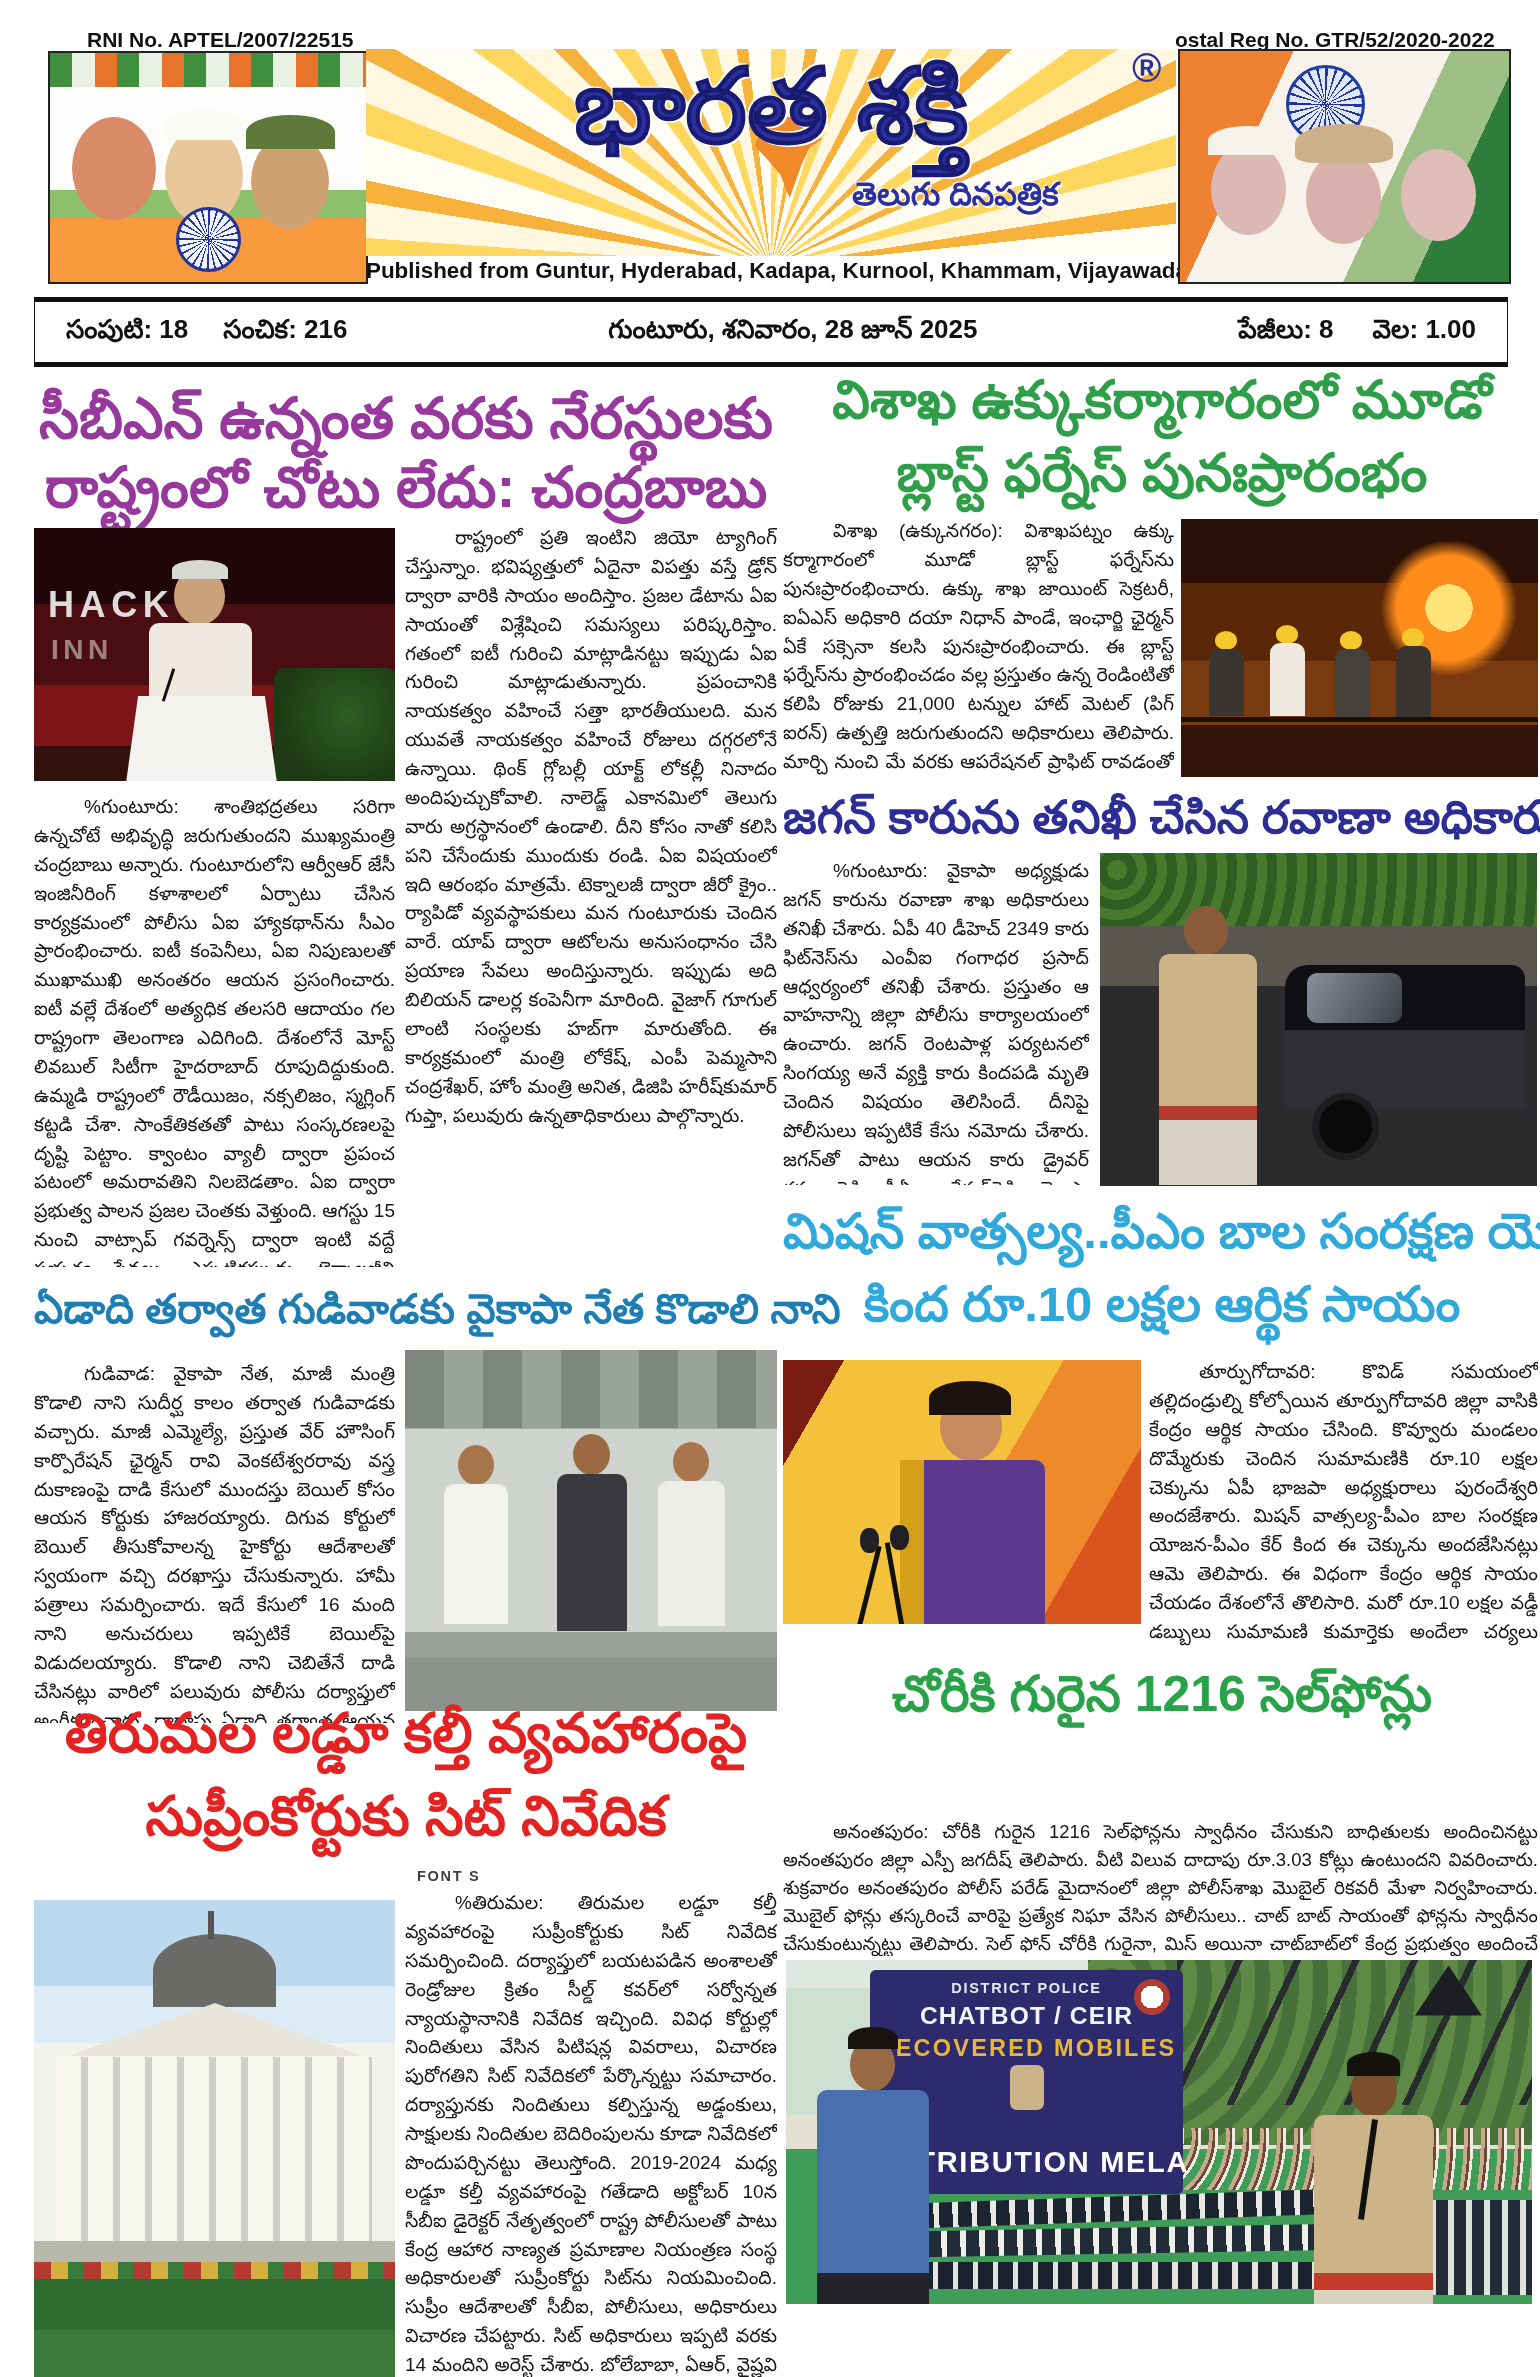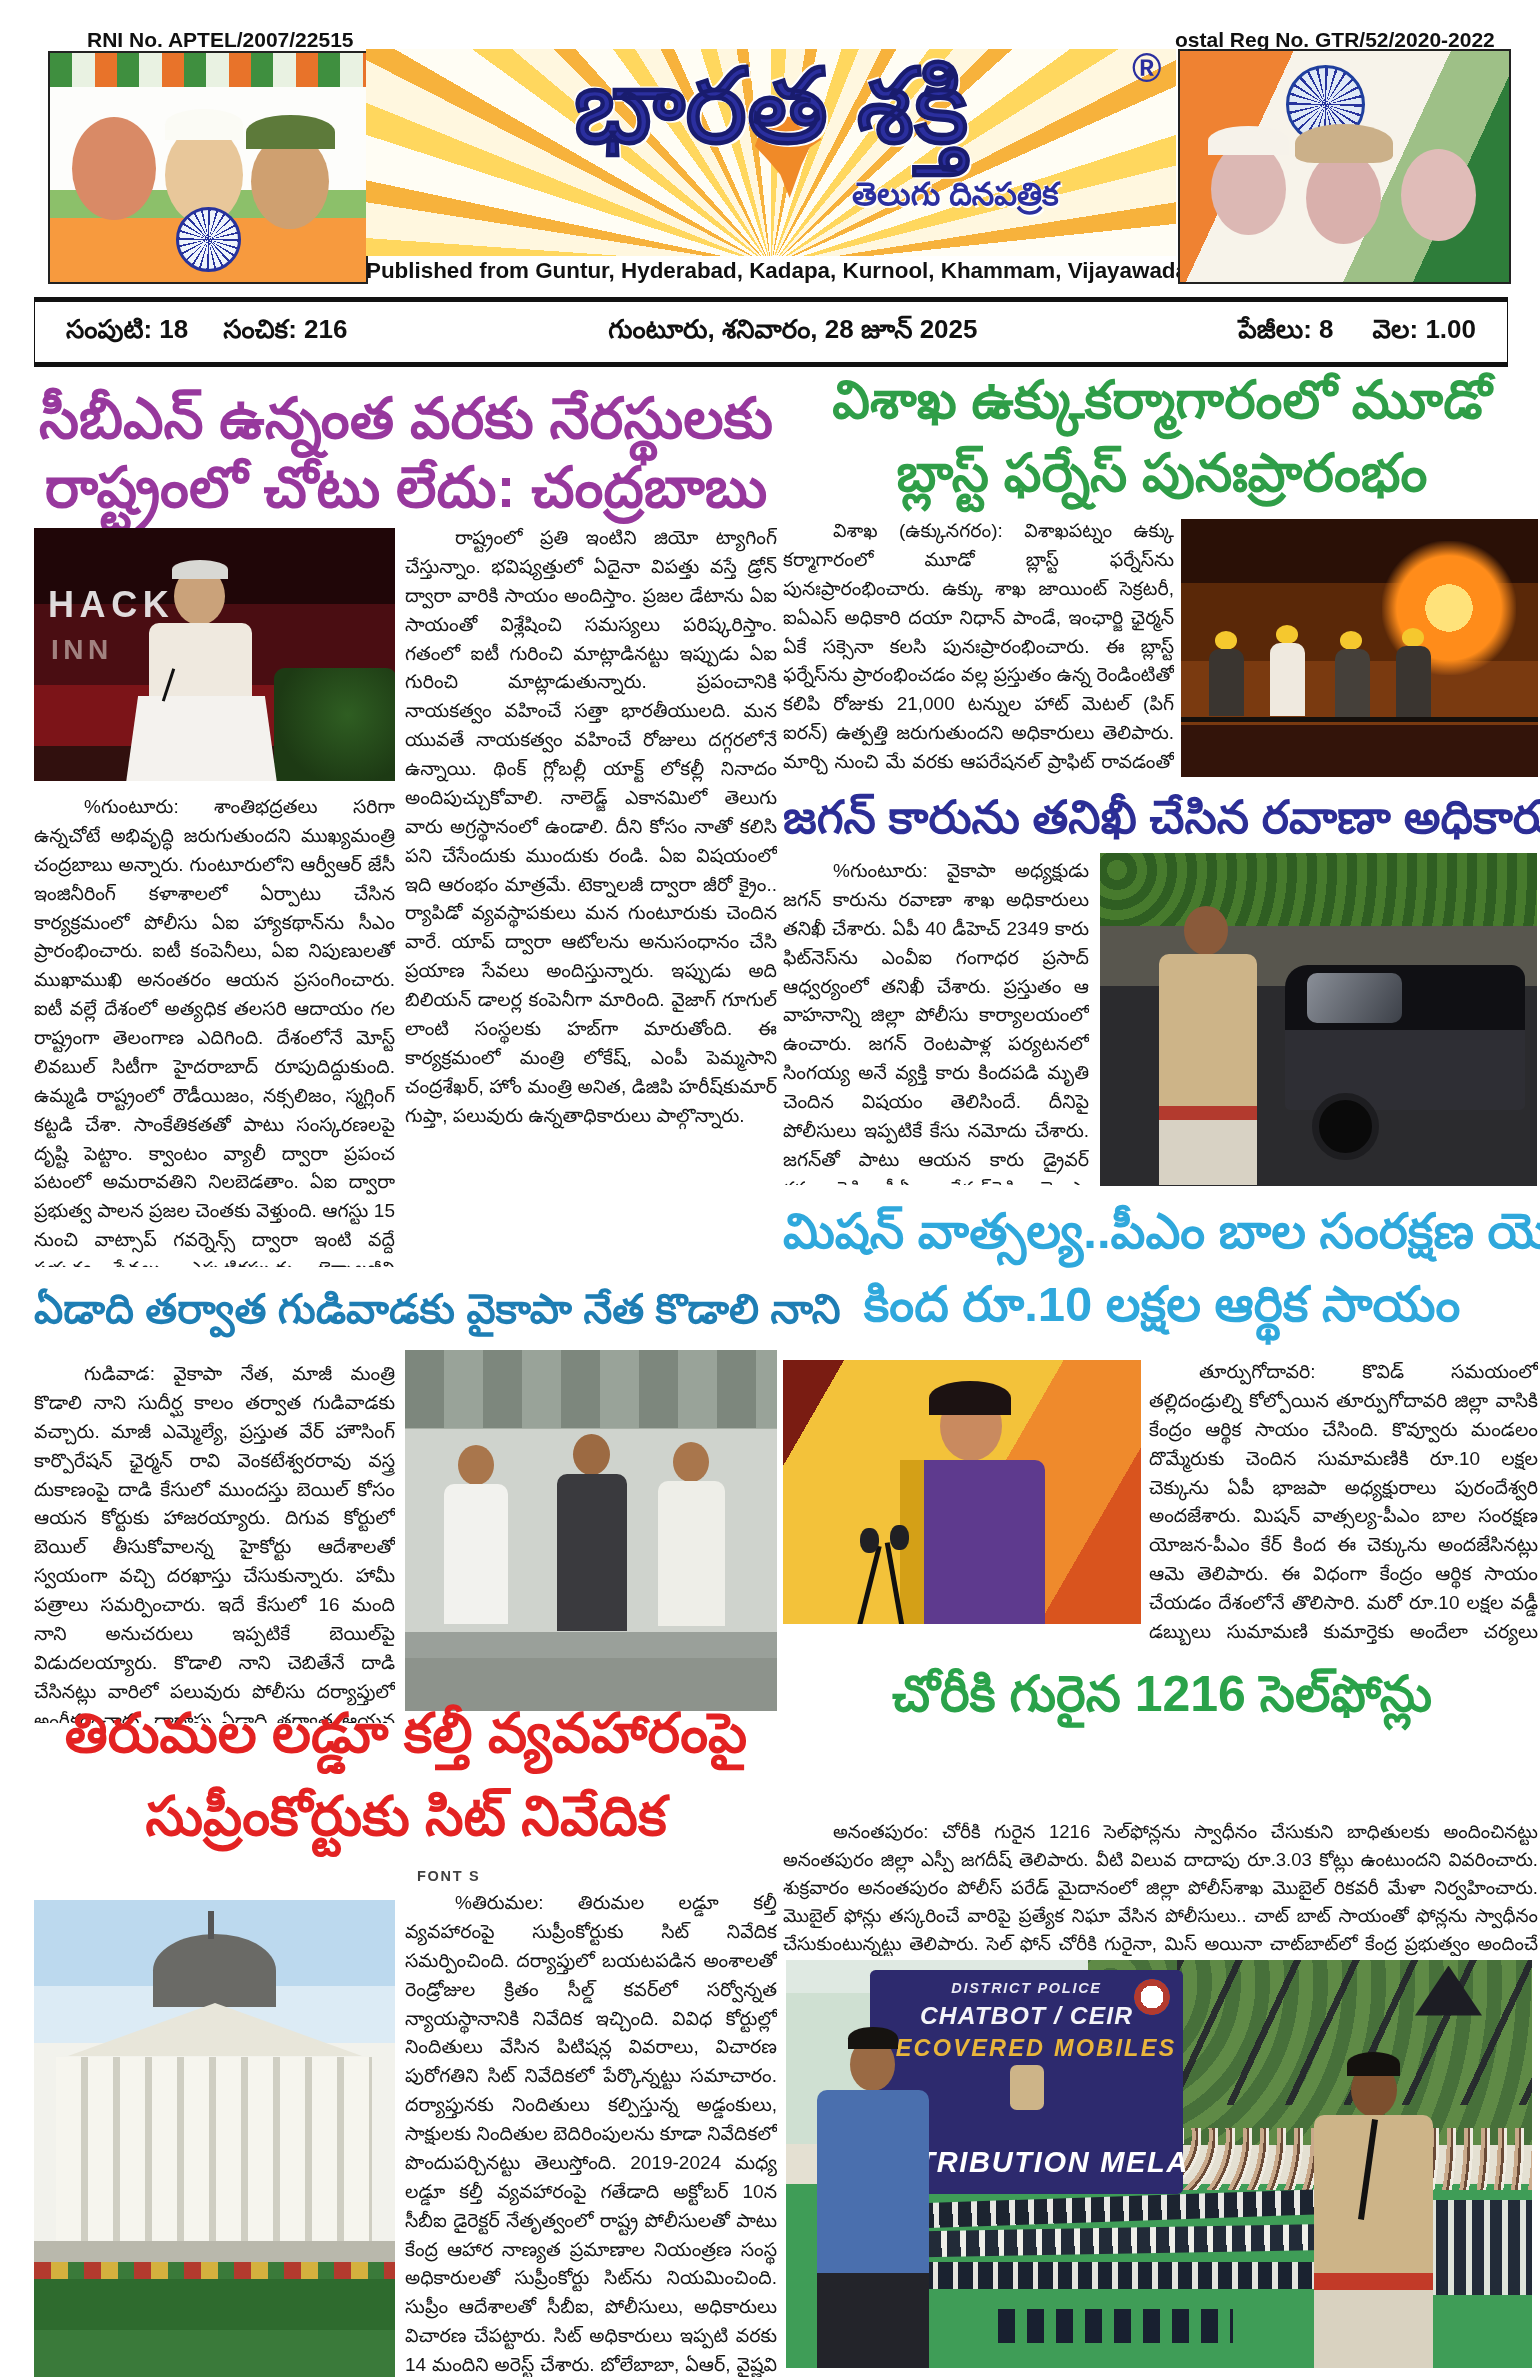--- a/index.html
+++ b/index.html
@@ -180,22 +180,22 @@
     <div class="abs" style="left:84px;top:185px;width:4.5px;height:81px;background:#101010;transform:rotate(14deg);"></div>
     <div class="abs" style="left:109px;top:182px;width:4.5px;height:84px;background:#101010;transform:rotate(-10deg);"></div>
     <div class="abs" style="left:77px;top:168px;width:19px;height:24.6px;background:#202024;border-radius:45%;"></div>
     <div class="abs" style="left:107px;top:165px;width:19px;height:24.6px;background:#202024;border-radius:45%;"></div>
   </div>
   <div class="bodytxt" style="left:1149px;top:1358px;width:389px;height:291px;">తూర్పుగోదావరి: కొవిడ్ సమయంలో తల్లిదండ్రుల్ని కోల్పోయిన తూర్పుగోదావరి జిల్లా వాసికి కేంద్రం ఆర్థిక సాయం చేసింది. కొవ్వూరు మండలం దొమ్మేరుకు చెందిన సుమామణికి రూ.10 లక్షల చెక్కును ఏపీ భాజపా అధ్యక్షురాలు పురందేశ్వరి అందజేశారు. మిషన్ వాత్సల్య-పీఎం బాల సంరక్షణ యోజన-పీఎం కేర్ కింద ఈ చెక్కును అందజేసినట్లు ఆమె తెలిపారు. ఈ విధంగా కేంద్రం ఆర్థిక సాయం చేయడం దేశంలోనే తొలిసారి. మరో రూ.10 లక్షల వడ్డీ డబ్బులు సుమామణి కుమార్తెకు అందేలా చర్యలు తీసుకున్నట్లు పురందేశ్వరి వివరించారు. సుకన్య సమృద్ధి యోజన పథకం ద్వారా మిగతా డబ్బులు అందించినట్లు అధికారులు వెల్లడించారు.</div>
 
   <div class="headline h-green2" style="left:783px;top:1665px;width:758px;">చోరీకి గురైన 1216 సెల్‌ఫోన్లు</div>
   <div class="bodytxt" style="left:783px;top:1818px;width:755px;height:138px;font-size:18.5px;">అనంతపురం: చోరీకి గురైన 1216 సెల్‌ఫోన్లను స్వాధీనం చేసుకుని బాధితులకు అందించినట్టు అనంతపురం జిల్లా ఎస్పీ జగదీష్ తెలిపారు. వీటి విలువ దాదాపు రూ.3.03 కోట్లు ఉంటుందని వివరించారు. శుక్రవారం అనంతపురం పోలీస్ పరేడ్ మైదానంలో జిల్లా పోలీస్‌శాఖ మొబైల్ రికవరీ మేళా నిర్వహించారు. మొబైల్ ఫోన్లు తస్కరించే వారిపై ప్రత్యేక నిఘా వేసిన పోలీసులు.. చాట్ బాట్ సాయంతో ఫోన్లను స్వాధీనం చేసుకుంటున్నట్టు తెలిపారు. సెల్ ఫోన్ చోరీకి గురైనా, మిస్ అయినా చాట్‌బాట్‌లో కేంద్ర ప్రభుత్వం అందించే %జజు×=% ద్వారా నమోదు చేసుకోవాలని ఎస్పీ సూచించారు. ప్రజలు పోగొట్టుకున్న సెల్ ఫోన్లు బాధితులకు అందించేందుకు కృషి చేసిన జిల్లా పోలీస్ సైబర్ విభాగం సీఐ షేక్ జాకీర్, సిబ్బందిని ఎస్పీ అభినందించారు.</div>
 
-  <div class="photo" style="left:786px;top:1960px;width:746px;height:408px;
-       background:linear-gradient(180deg,#dfe9e2 0 8%,#cfe0d2 8% 45%,#e4e0d2 45% 55%,#3f9d57 55% 100%);font-style:italic;">
+  <div class="photo" style="left:786px;top:1960px;width:746px;height:344px;
+       background:linear-gradient(180deg,#dfe9e2 0 8%,#cfe0d2 8% 45%,#e4e0d2 45% 55%,#3f9d57 55% 100%);">
     <div class="abs" style="left:302px;top:0;width:445px;height:185px;background:repeating-radial-gradient(circle at 22.4px 22.4px,#47703a 0 14.5px,#5f8a46 14.5px 29px);"></div>
     <div class="abs" style="left:391px;top:0;width:355px;height:145px;background:repeating-linear-gradient(115deg,rgba(35,35,44,.9) 0 6.7px,rgba(35,35,44,0) 6.7px 53px);"></div>
     <div class="abs" style="right:50px;top:5.6px;width:67px;height:50px;background:#1d1d24;clip-path:polygon(0 100%,50% 0,100% 100%);"></div>
     <div class="abs" style="left:347px;top:168px;width:400px;height:62px;background:repeating-radial-gradient(circle at 7.8px 7.8px,#c9a98a 0 3.9px,#6a4a36 3.9px 6.7px,#f0ece2 6.7px 9.5px,transparent 9.5px 17px);"></div>
 
     <div class="abs" style="left:84px;top:10px;width:313px;height:224px;background:#2d2a6e;border-radius:5.6px;display:flex;flex-direction:column;align-items:center;justify-content:flex-start;padding-top:10px;box-sizing:border-box;">
       <div class="banner-line" style="font-size:14.5px;color:#e8e8f4;letter-spacing:1.7px;">DISTRICT POLICE</div>
       <div class="banner-line" style="font-size:24.6px;color:#f4f4f8;margin-top:5.6px;letter-spacing:1.1px;">CHATBOT / CEIR</div>
       <div class="banner-line" style="font-size:23.5px;color:#e9b63c;margin-top:5.6px;letter-spacing:2.2px;">RECOVERED MOBILES</div>
       <div class="abs" style="left:140px;top:95px;width:34px;height:45px;background:#cdb488;border-radius:6.7px;"></div>

